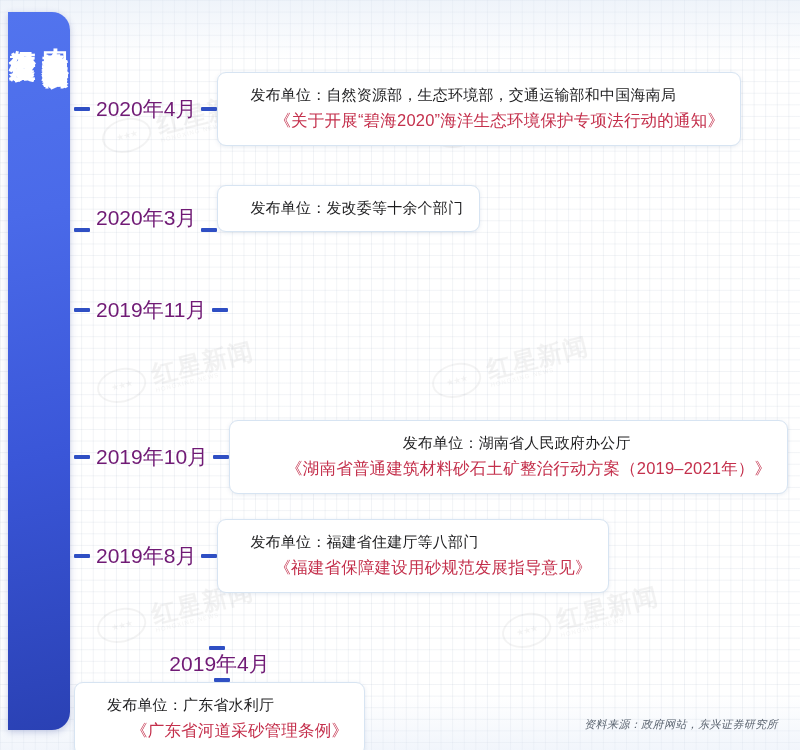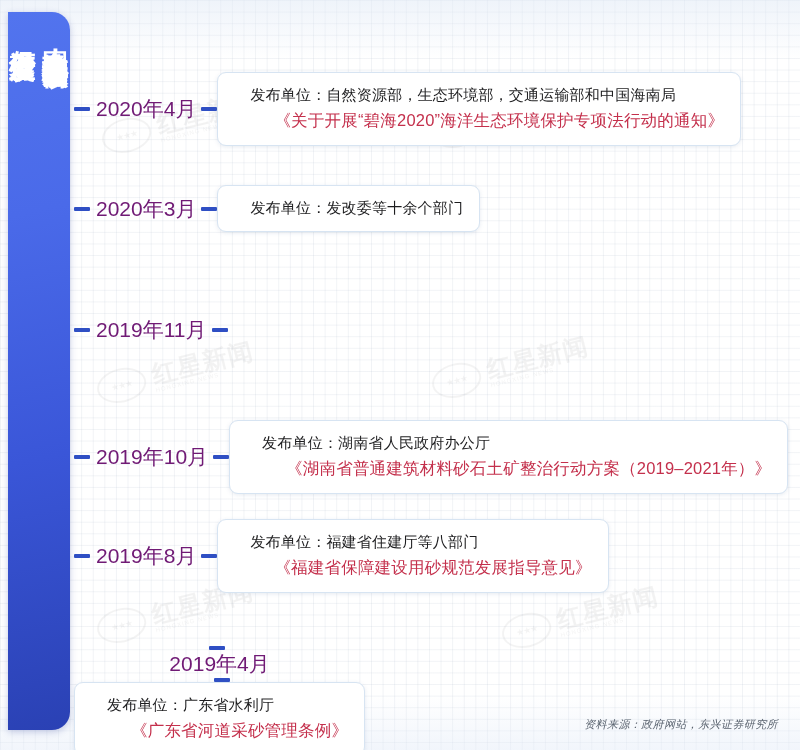--- a/index.html
+++ b/index.html
@@ -236,36 +236,36 @@
 <div class="row" style="top:72px; left:74px;">
   <div class="dash-left"></div>
   <div class="date-label">2020年4月</div>
   <div class="dash-right"></div>
   <div class="card">
     <div class="card-issuer">发布单位：自然资源部，生态环境部，交通运输部和中国海南局</div>
     <div class="card-title">《关于开展“碧海2020”海洋生态环境保护专项法行动的通知》</div>
   </div>
 </div>
 
-<div class="row" style="top:185px; left:74px;">
+<div class="row" style="top:185px; left:74px;align-items:flex-end;">
   <div class="dash-left"></div>
   <div class="date-label">2020年3月</div>
   <div class="dash-right"></div>
   <div class="card">
     <div class="card-issuer">发布单位：发改委等十余个部门</div>
   </div>
 </div>
 
-<div class="row" style="top:316px; left:74px;">
+<div class="row" style="top:296px; left:74px;">
   <div class="dash-left"></div>
   <div class="date-label">2019年11月</div>
   <div class="dash-right"></div>
 </div>
 
-<div class="row" style="top:420px; left:74px;">
+<div class="row" style="top:420px; left:74px;text-align:center;">
   <div class="dash-left"></div>
   <div class="date-label">2019年10月</div>
   <div class="dash-right"></div>
   <div class="card">
     <div class="card-issuer">发布单位：湖南省人民政府办公厅</div>
     <div class="card-title">《湖南省普通建筑材料砂石土矿整治行动方案（2019–2021年）》</div>
   </div>
 </div>
 
 <div class="row" style="top:519px; left:74px;">

